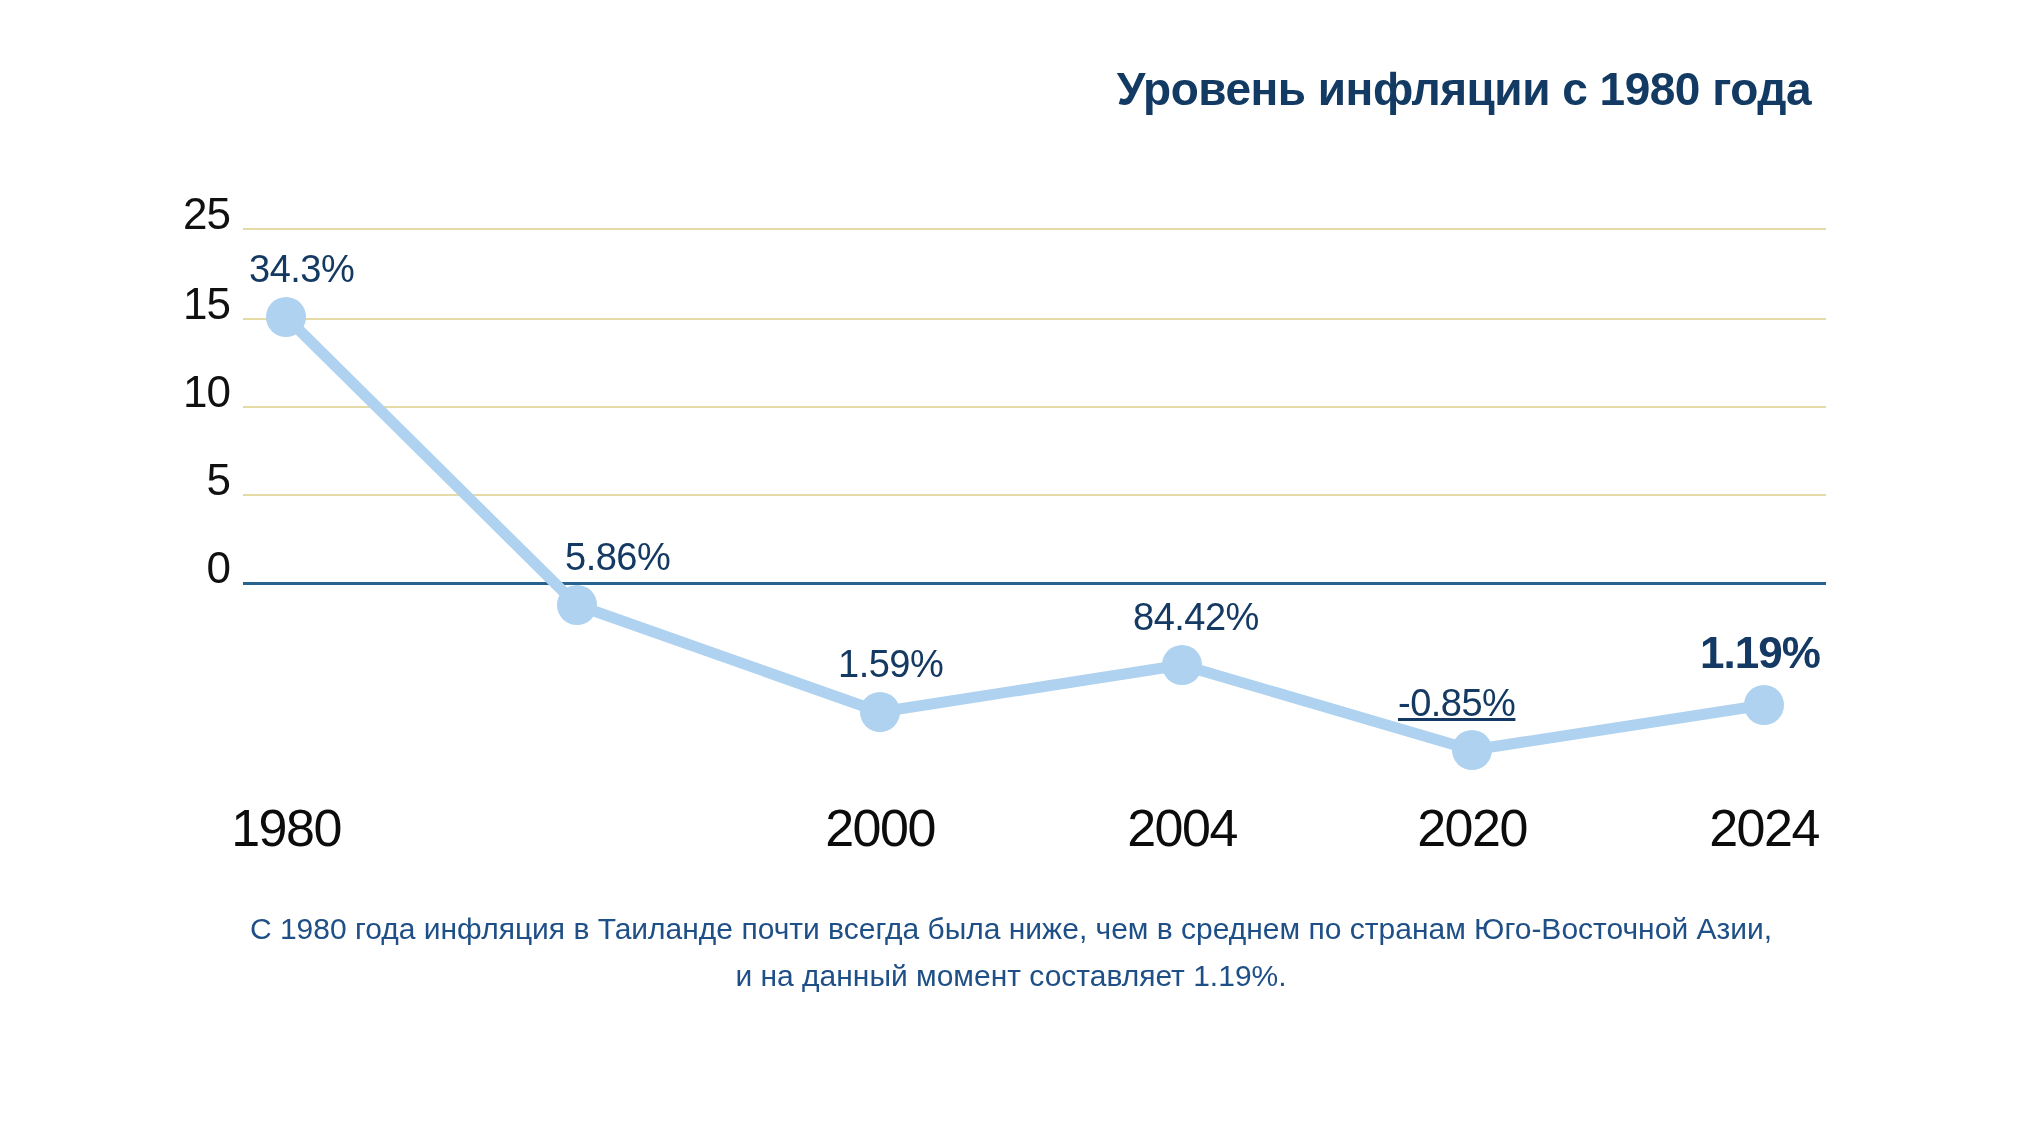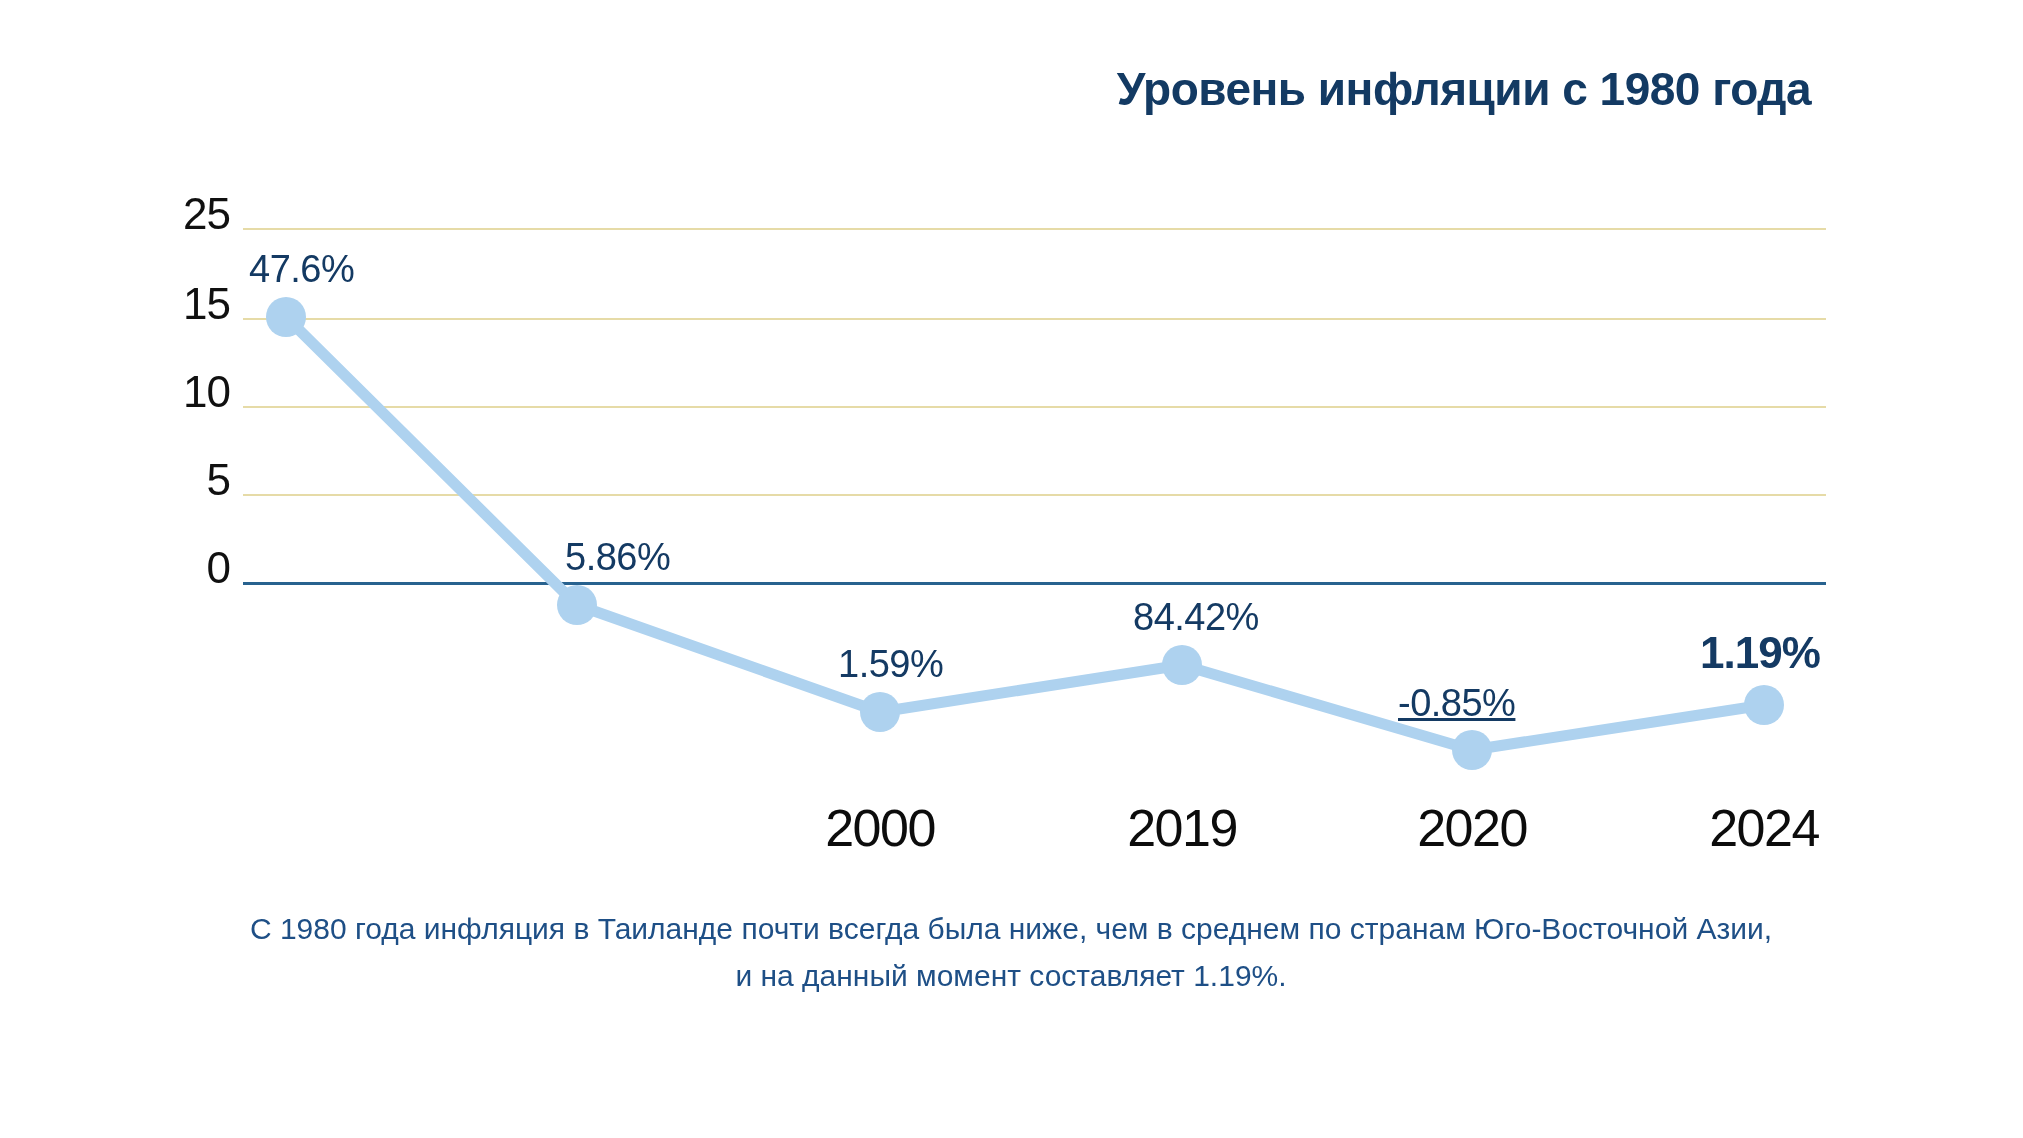--- a/index.html
+++ b/index.html
@@ -140,29 +140,30 @@
   <svg class="series-svg" viewBox="0 0 2023 900" preserveAspectRatio="none">
     <polyline points="286,317 577,605 880,712 1182,665 1472,750 1764,705" fill="none" stroke="#aed2ef" stroke-width="11" stroke-linejoin="round" stroke-linecap="round"></polyline>
     <circle cx="286" cy="317" r="20" fill="#aed2ef"></circle>
     <circle cx="577" cy="605" r="20" fill="#aed2ef"></circle>
     <circle cx="880" cy="712" r="20" fill="#aed2ef"></circle>
     <circle cx="1182" cy="665" r="20" fill="#aed2ef"></circle>
     <circle cx="1472" cy="750" r="20" fill="#aed2ef"></circle>
     <circle cx="1764" cy="705" r="20" fill="#aed2ef"></circle>
   </svg>
 
-  <div class="point-label" style="left:249px; top:248px;">47.6%</div>
+  <div class="point-label" style="left:249px; top:248px;">34.3%</div>
   <div class="point-label" style="left:565px; top:536px;text-align:right;">5.86%</div>
   <div class="point-label" style="left:838px; top:643px;">1.59%</div>
   <div class="point-label" style="left:1133px; top:596px;">84.42%</div>
   <div class="point-label" style="left:1398px; top:682px;text-decoration:underline;">-0.85%</div>
   <div class="point-label emphasis" style="left:1700px; top:628px;">1.19%</div>
 
+  <div class="x-tick" style="left:166px;">1980</div>
   <div class="x-tick" style="left:760px;">2000</div>
-  <div class="x-tick" style="left:1062px;">2019</div>
+  <div class="x-tick" style="left:1062px;">2004</div>
   <div class="x-tick" style="left:1352px;">2020</div>
   <div class="x-tick" style="left:1644px;">2024</div>
 </div>
 
 <div class="caption">
   <span class="cap-line">С 1980 года инфляция в Таиланде почти всегда была ниже, чем в среднем по странам Юго-Восточной Азии,</span>
   <span class="cap-line">и на данный момент составляет 1.19%.</span>
 </div>
 
 </body></html>

